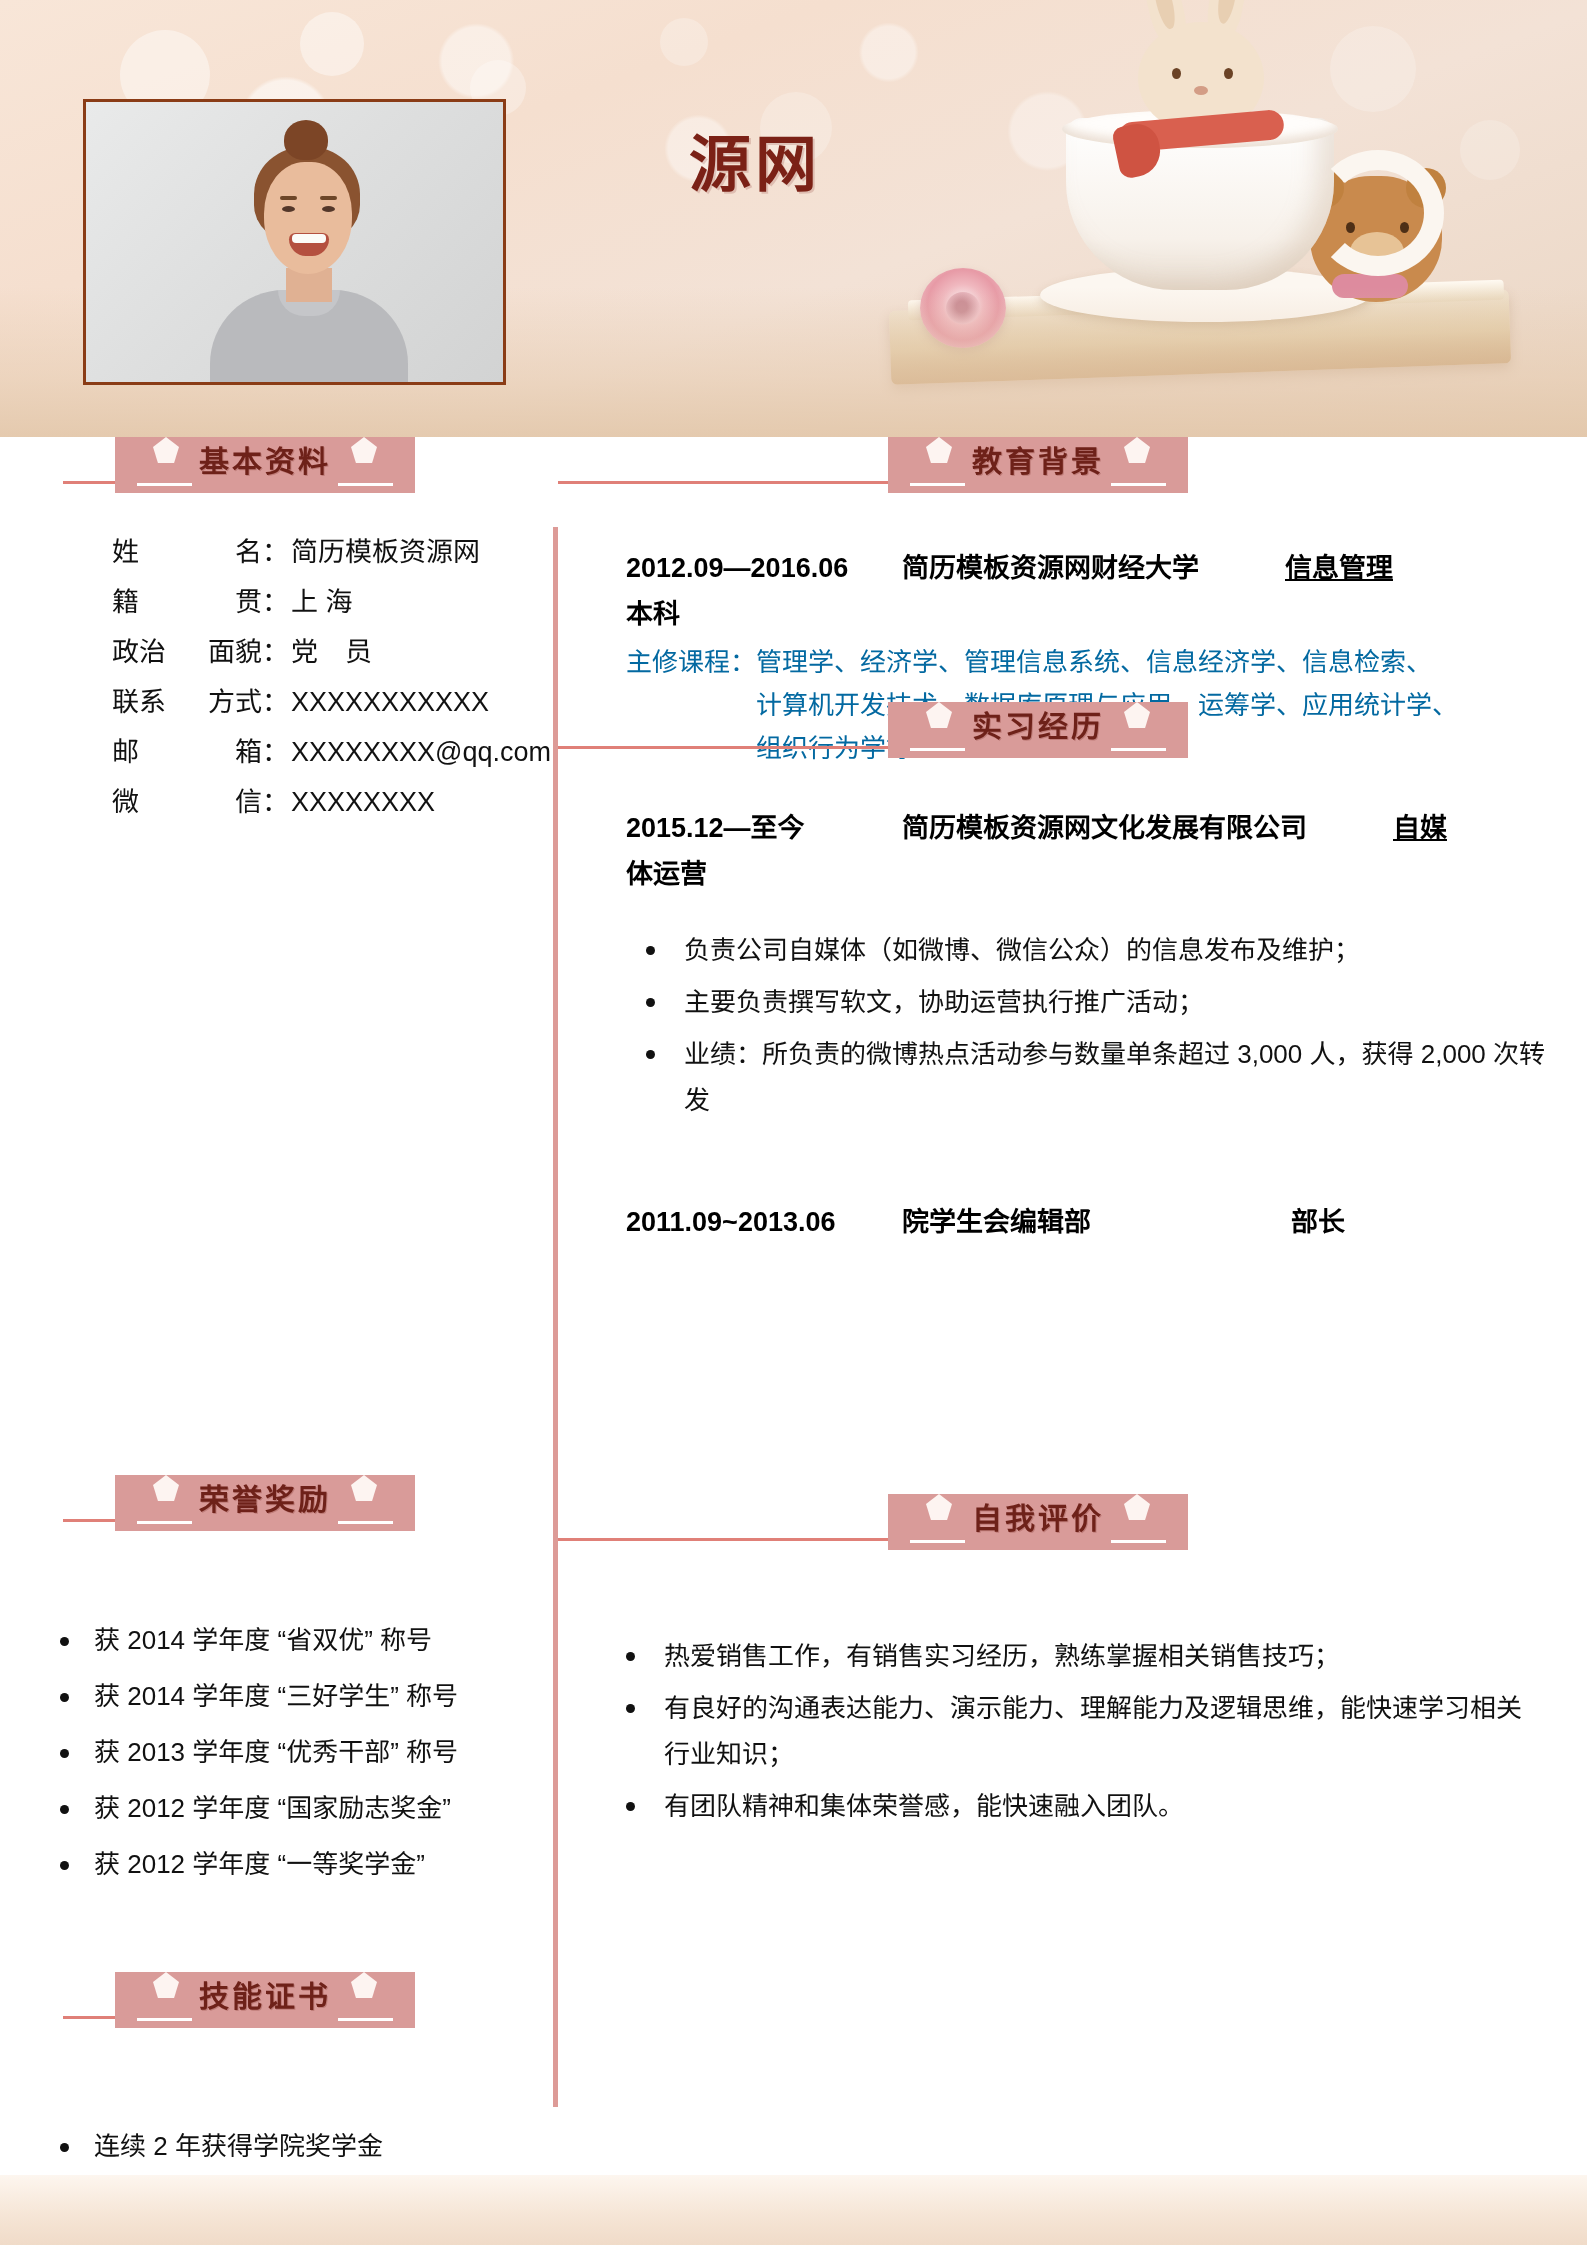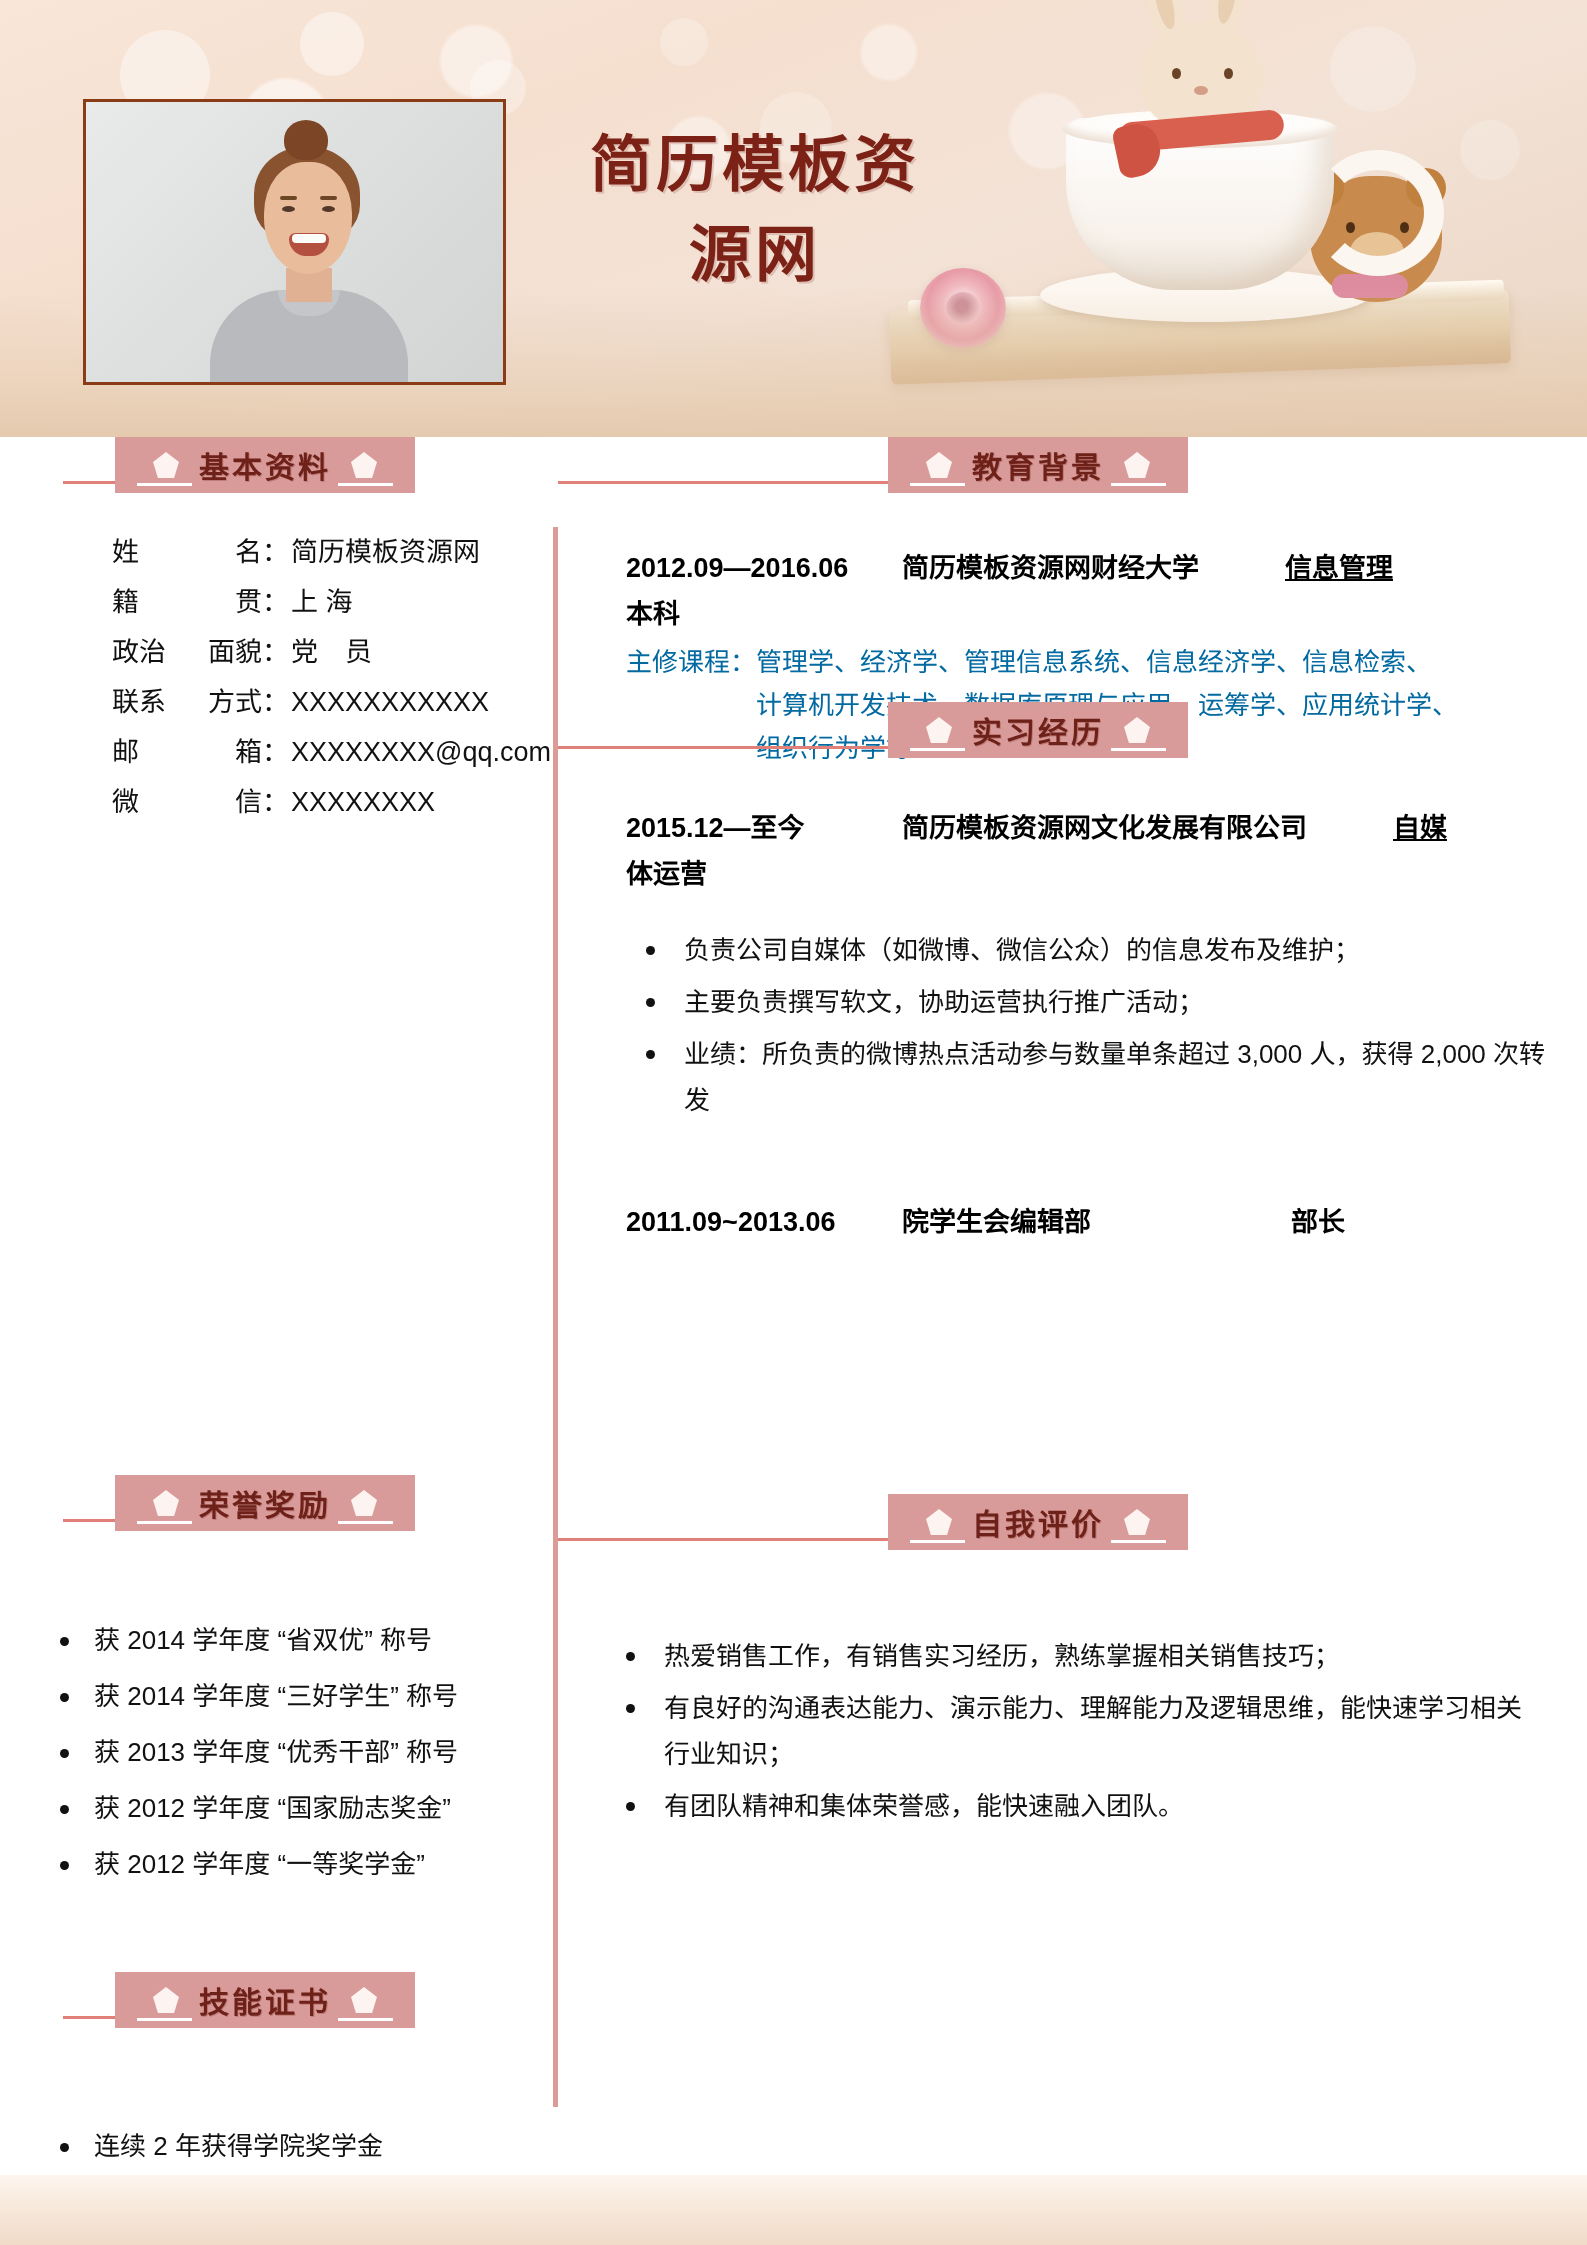--- a/index.html
+++ b/index.html
@@ -283,21 +283,21 @@
     top: 44px;
     height: 3px;
     background: #e08078;
   }
   .sec-ribbon {
     position: absolute;
     top: 0;
     height: 56px;
     background: #d99b99;
     display: flex;
-    align-items: center;
+    align-items: flex-start;
     justify-content: center;
     gap: 20px;
   }
   .sec-ribbon .sec-title {
     color: #6e2119;
     font-size: 30px;
     font-weight: bold;
     letter-spacing: 3px;
     white-space: nowrap;
     text-shadow: 1px 1px 0 rgba(110,33,25,0.25);
@@ -475,21 +475,20 @@
       <div class="p-hair-bun"></div>
       <div class="p-brow-l"></div>
       <div class="p-brow-r"></div>
       <div class="p-eye-l"></div>
       <div class="p-eye-r"></div>
       <div class="p-mouth"></div>
       <div class="p-teeth"></div>
     </div>
 
     <div class="header-title">
-      <div>简历模板资</div>
       <div>源网</div>
     </div>
   </div>
 
   <div class="body-area">
     <div class="col-divider"></div>
 
     <div class="left-col">
 
       <div class="sec-head" style="top:0;">

